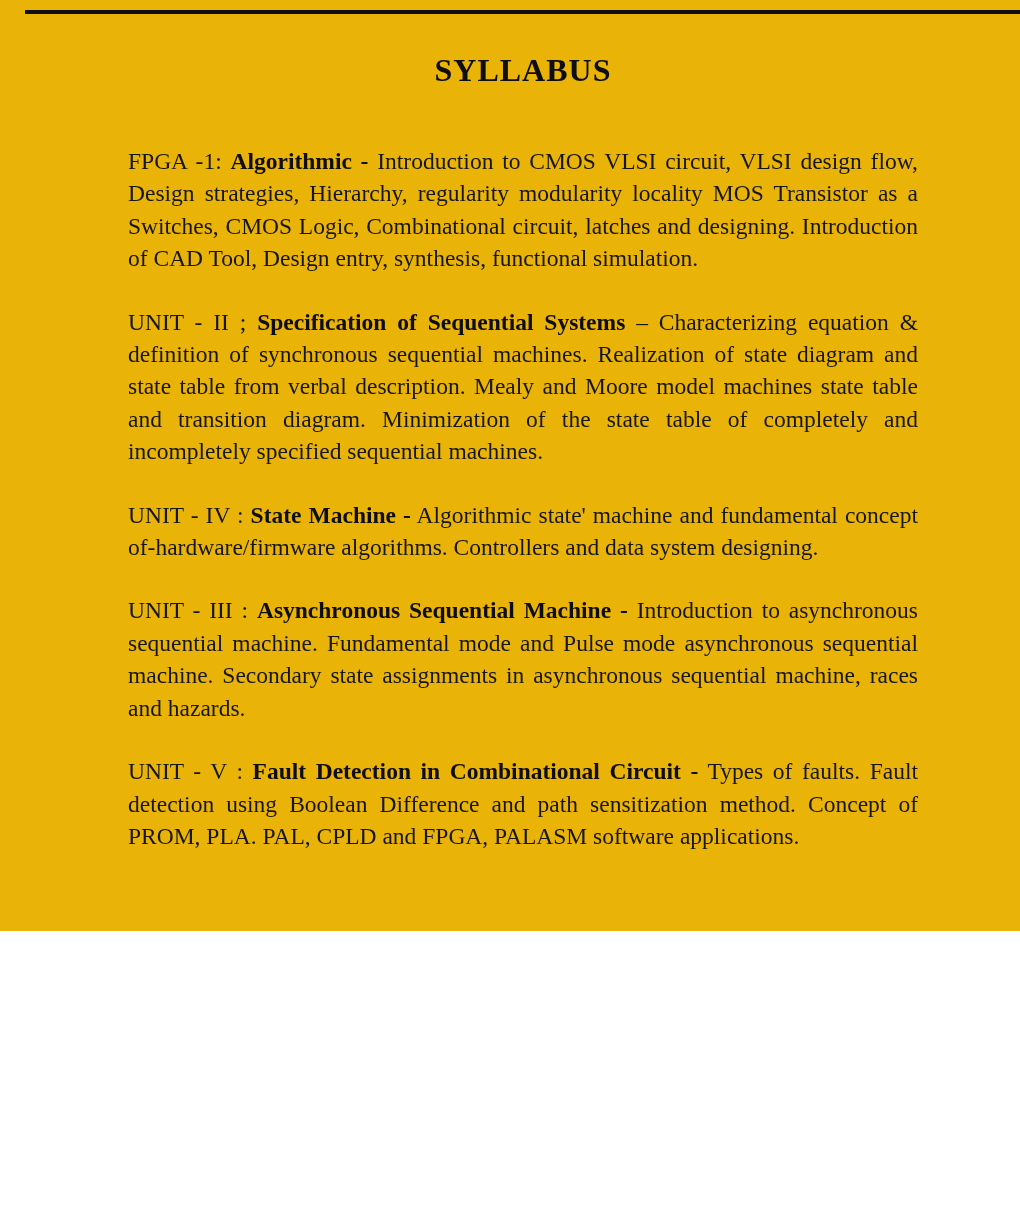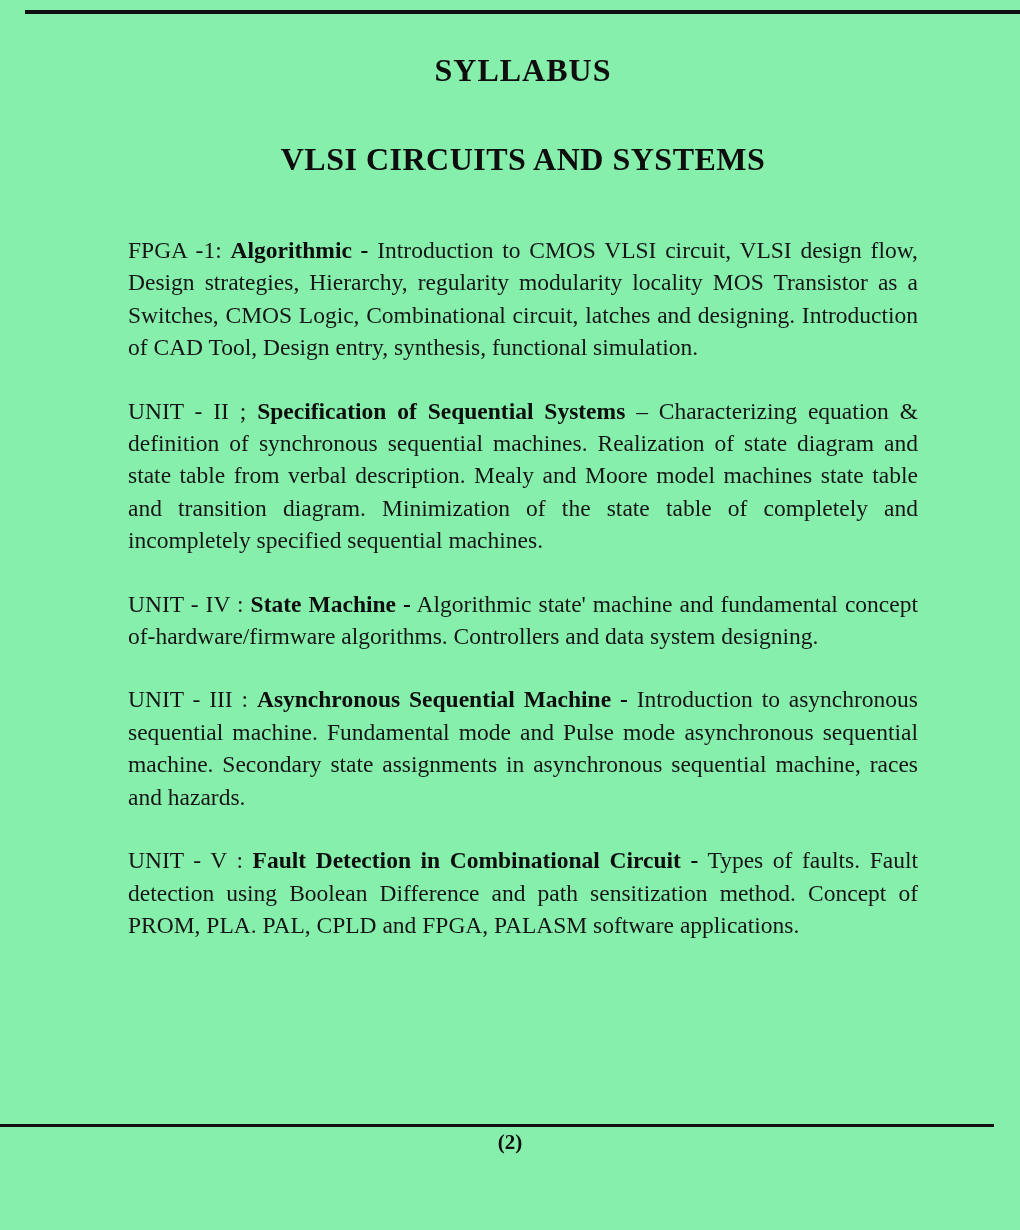--- a/index.html
+++ b/index.html
@@ -3,22 +3,22 @@
 <meta charset="utf-8">
 <style>
   html, body {
     margin: 0;
     padding: 0;
     background: #ffffff;
   }
   .page {
     position: relative;
     width: 1020px;
-    height: 1230px;
-    background: #86efac;
+    height: 931px;
+    background: #eab308;
     font-family: "Liberation Serif", serif;
     color: #121212;
     overflow: hidden;
   }
   .rule-top {
     position: absolute;
     top: 10px;
     left: 25px;
     right: 0;
     height: 4px;
@@ -87,21 +87,20 @@
 <body>
 
 <div class="page">
 
   <div class="rule-top"></div>
 
   <div class="content">
 
     <h1 class="doc-title">SYLLABUS</h1>
 
-    <h2 class="course-title">VLSI CIRCUITS AND SYSTEMS</h2>
 
     <div class="paragraphs">
 
       <p class="para"><span>FPGA -1: </span><b>Algorithmic -</b><span> Introduction to CMOS VLSI circuit, VLSI design flow, Design strategies, Hierarchy, regularity modularity locality MOS Transistor as a Switches, CMOS Logic, Combinational circuit, latches and designing. Introduction of CAD Tool, Design entry, synthesis, functional simulation.</span></p>
 
       <p class="para"><span>UNIT - II ; </span><b>Specification of Sequential Systems</b><span> – Characterizing equation &amp; definition of synchronous sequential machines. Realization of state diagram and state table from verbal description. Mealy and Moore model machines state table and transition diagram. Minimization of the state table of completely and incompletely specified sequential machines.</span></p>
 
       <p class="para"><span>UNIT - IV : </span><b>State Machine -</b><span> Algorithmic state' machine and fundamental concept of-hardware/firmware algorithms. Controllers and data system designing.</span></p>
 
       <p class="para"><span>UNIT - III : </span><b>Asynchronous Sequential Machine -</b><span> Introduction to asynchronous sequential machine. Fundamental mode and Pulse mode asynchronous sequential machine. Secondary state assignments in asynchronous sequential machine, races and hazards.</span></p>

